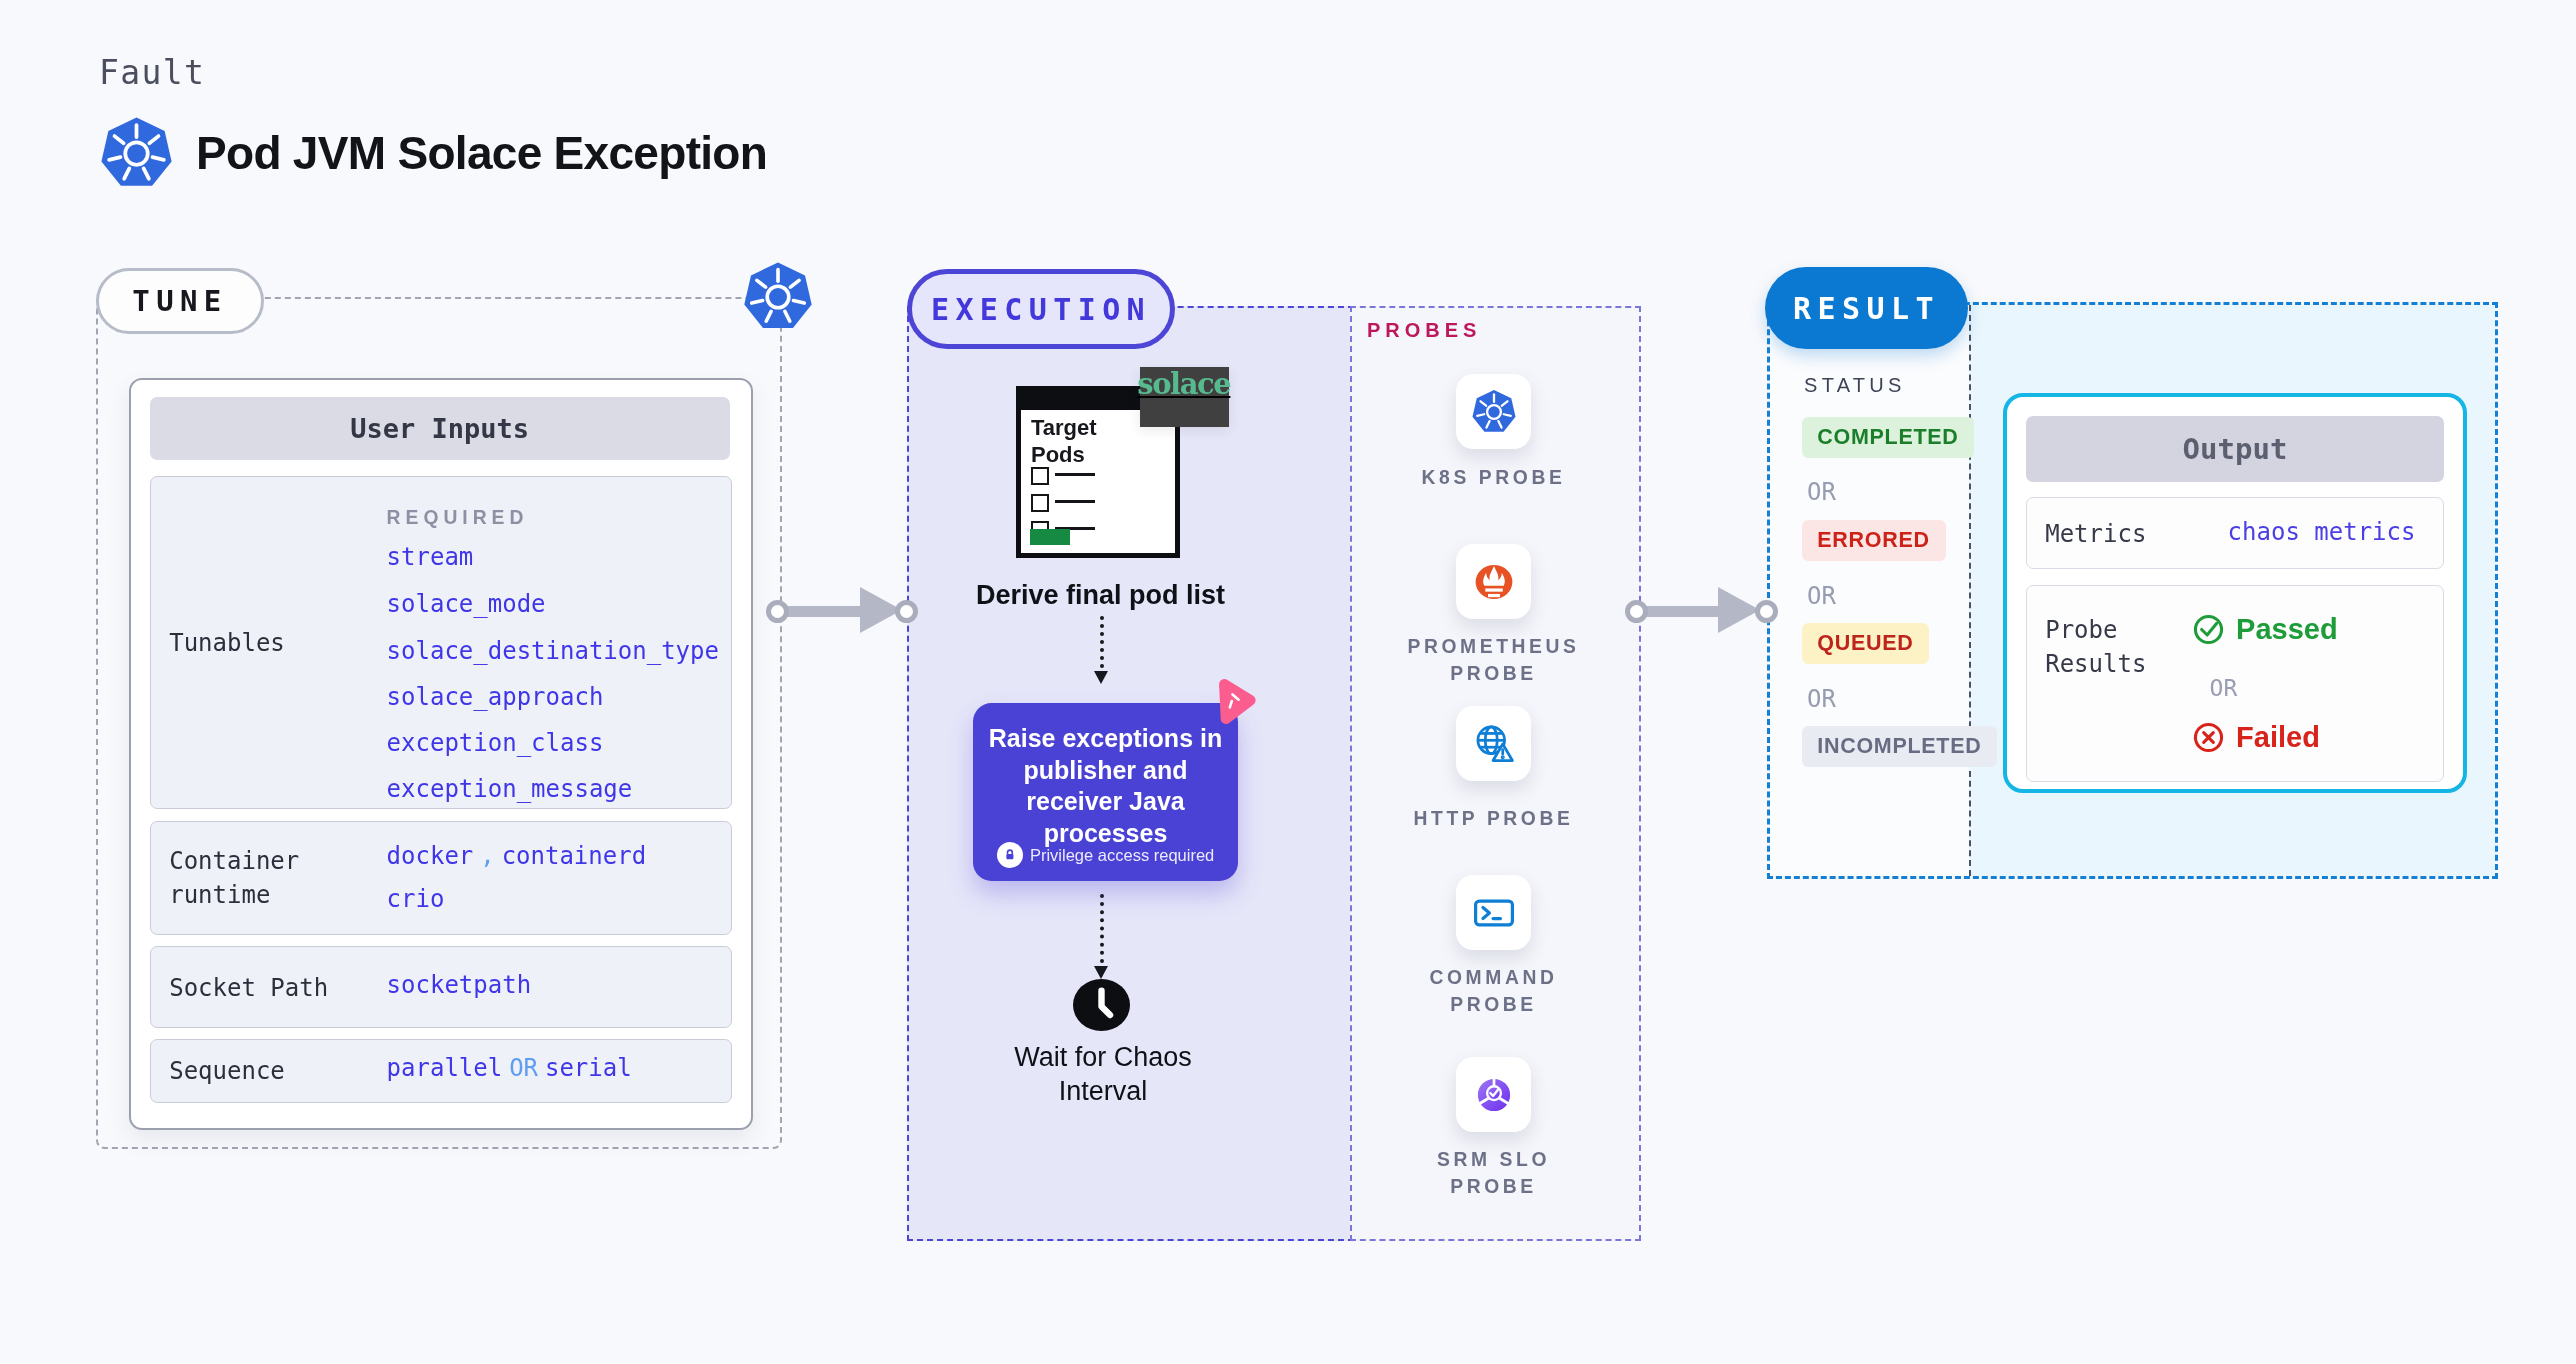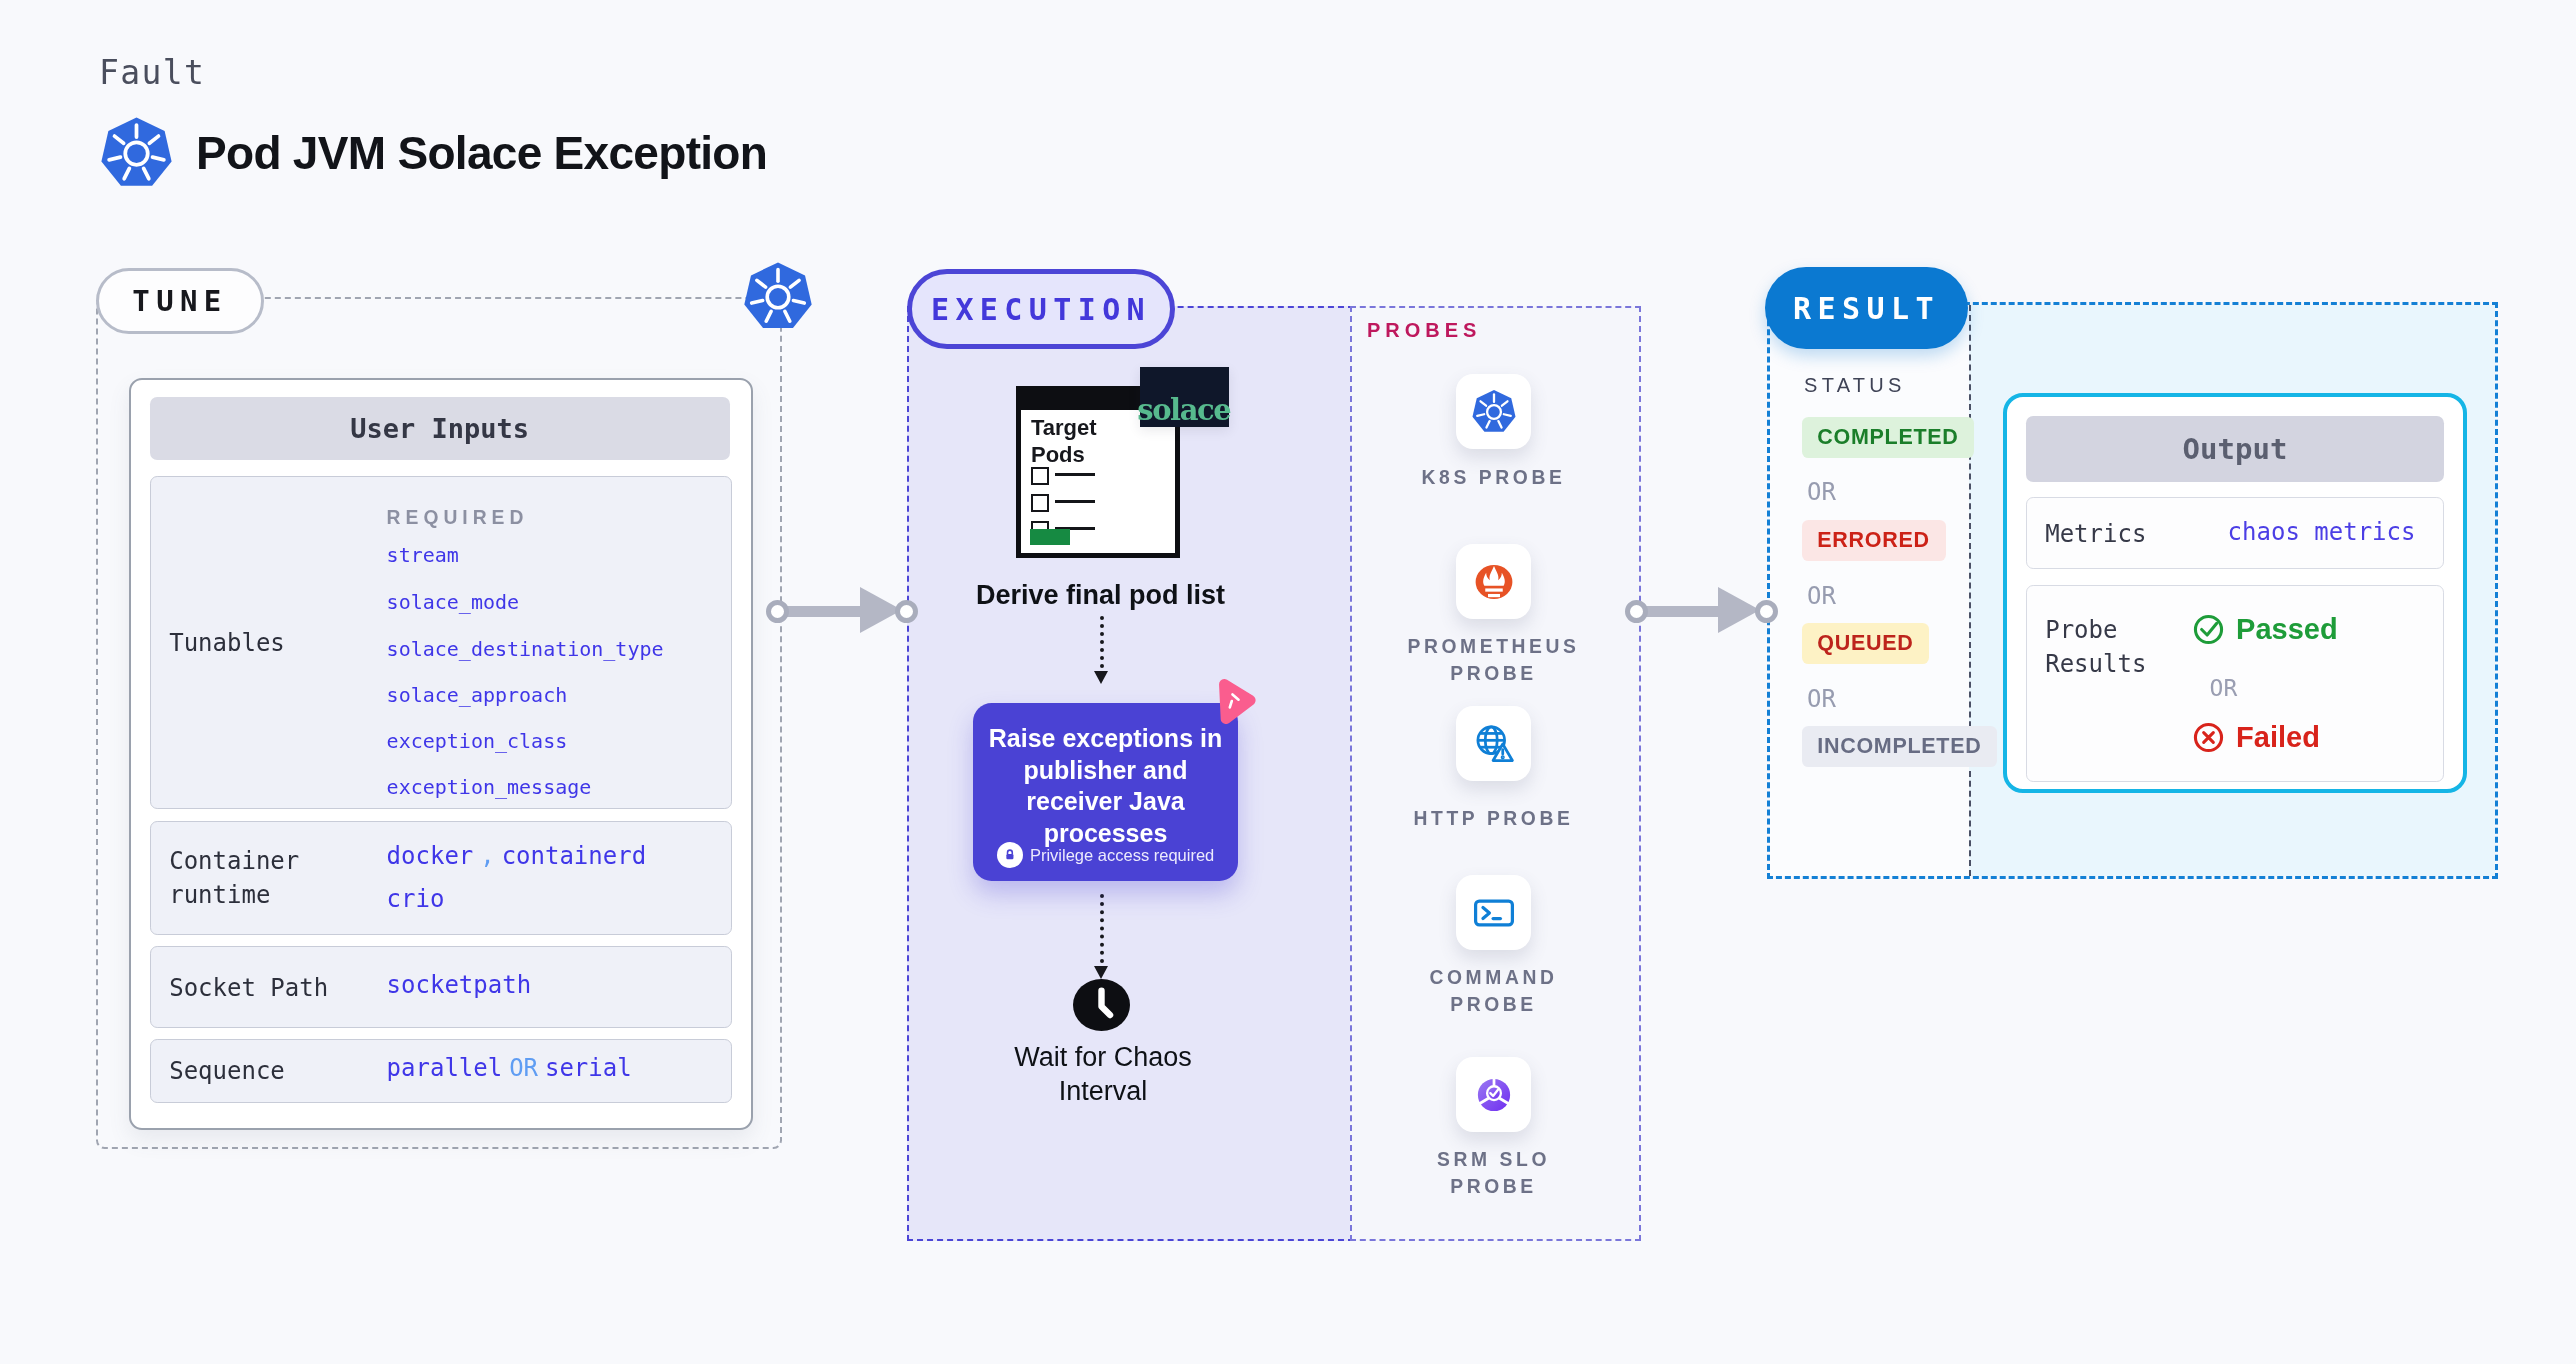--- a/index.html
+++ b/index.html
@@ -38,43 +38,43 @@
            border-radius:13px;box-shadow:0 10px 21.5px rgba(90,96,120,.10);}
   .ui-header{left:18.6px;top:17px;width:580px;height:63px;background:#dadbe5;border-radius:7.2px;
              display:flex;align-items:center;justify-content:center;font-size:27px;color:#343745;font-weight:bold;}
   .ui-row{background:#eff1f8;border:1.4px solid #c8ccd8;border-radius:7.2px;}
   .row-tunables{left:18.6px;top:96px;width:580px;height:331px;}
   .row-cr{left:18.6px;top:441px;width:580px;height:112px;}
   .row-sp{left:18.6px;top:566px;width:580px;height:80px;}
   .row-seq{left:18.6px;top:659px;width:580px;height:62px;}
   .row-label{position:absolute;left:18.6px;font-size:24px;color:#2c2f3b;line-height:34px;}
   .req-label{position:absolute;left:236px;top:30px;font-size:19.3px;font-weight:bold;color:#8c90a2;letter-spacing:5px;}
-  .tun-val{position:absolute;left:236px;font-size:20px;color:#3f36e8;}
+  .tun-val{position:absolute;left:236px;font-size:24px;color:#3f36e8;}
   .val-blue{color:#3f36e8;font-size:24px;}
   .val-light{color:#5f9df3;font-size:24px;}
 
   
   .shaft{height:10.7px;background:#b4b7c5;}
   .ahead{width:0;height:0;border-top:23.6px solid transparent;border-bottom:23.6px solid transparent;
          border-left:42px solid #b4b7c5;}
   .connector{width:23px;height:23px;box-sizing:border-box;border:5px solid #a9adbc;background:#fff;border-radius:50%;z-index:7;}
   .dotline{border-left:4.3px dotted #17181d;width:0;}
   .dhead{width:0;height:0;border-left:7.9px solid transparent;border-right:7.9px solid transparent;
          border-top:13px solid #17181d;}
 
   
   .target-window{left:1016px;top:386px;width:164px;height:172px;background:#ffffff;border:5px solid #0d0e12;
                  box-sizing:border-box;z-index:2;}
   .titlebar{position:absolute;left:0;top:0;width:100%;height:18.6px;background:#0d0e12;}
   .tw-title{position:absolute;left:10px;top:24px;font-size:22px;line-height:26.5px;font-weight:bold;color:#17181d;width:93px;}
   .chk{position:absolute;left:10px;width:14.3px;height:14.3px;border:2.9px solid #141519;}
   .chk-line{position:absolute;left:34px;width:40px;height:2.9px;background:#141519;}
   .green-bar{position:absolute;left:9.3px;top:138px;width:40px;height:15.8px;background:#168a42;}
-  .solace-card{left:1140px;top:367px;width:89px;height:60px;background:#0f172a;z-index:3;
-               display:flex;align-items:flex-end;justify-content:center;box-shadow:0 4.3px 11.5px rgba(40,40,60,.10);}
+  .solace-card{left:1140px;top:367px;width:89px;height:60px;background:#404040;z-index:3;
+               display:flex;align-items:flex-start;justify-content:center;box-shadow:0 4.3px 11.5px rgba(40,40,60,.10);text-decoration:underline;}
   .solace-text{font-family:"DejaVu Serif",serif;font-weight:bold;font-size:29px;color:#57ba8e;letter-spacing:-1.4px;}
   .solace-dot{display:inline-block;width:9.3px;height:9.3px;border-radius:50%;background:#57ba8e;margin-left:1.4px;}
   .derive-label{left:961px;top:580px;width:279px;text-align:center;font-size:27px;font-weight:bold;color:#0e1116;}
   .action-box{left:973px;top:703px;width:265px;height:178px;background:#4a42d4;border-radius:18.6px;z-index:2;
               box-shadow:0 13px 24px rgba(74,66,212,.28);}
   .action-text{position:absolute;left:13px;top:20px;width:239px;text-align:center;font-size:25px;line-height:31.5px;
                font-weight:bold;color:#ffffff;}
   .priv-line{position:absolute;left:0;bottom:13px;width:100%;display:flex;align-items:center;justify-content:center;gap:7.2px;}
   .lock-chip{width:26px;height:26px;background:#ffffff;border-radius:50%;display:flex;align-items:center;justify-content:center;}
   .priv-text{font-size:16.5px;color:#eceafd;}

